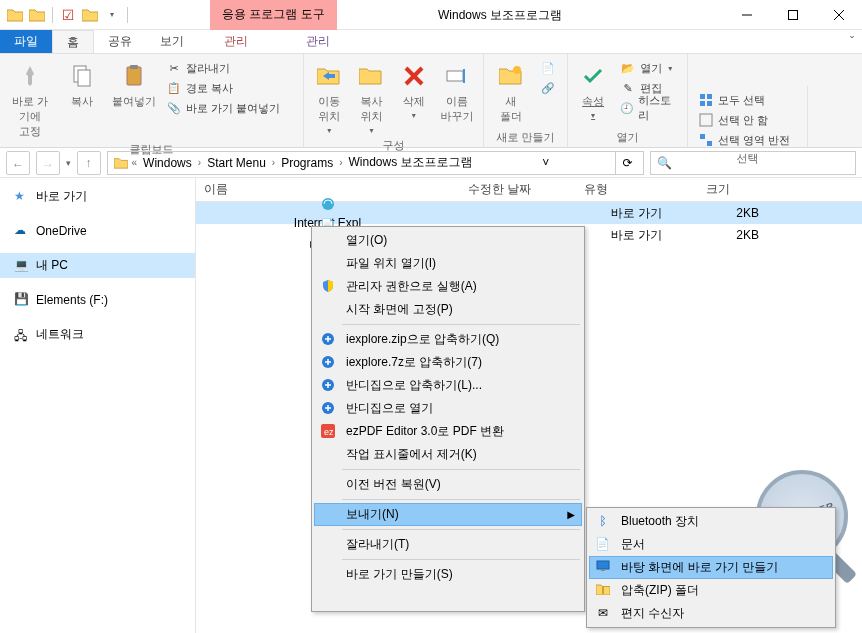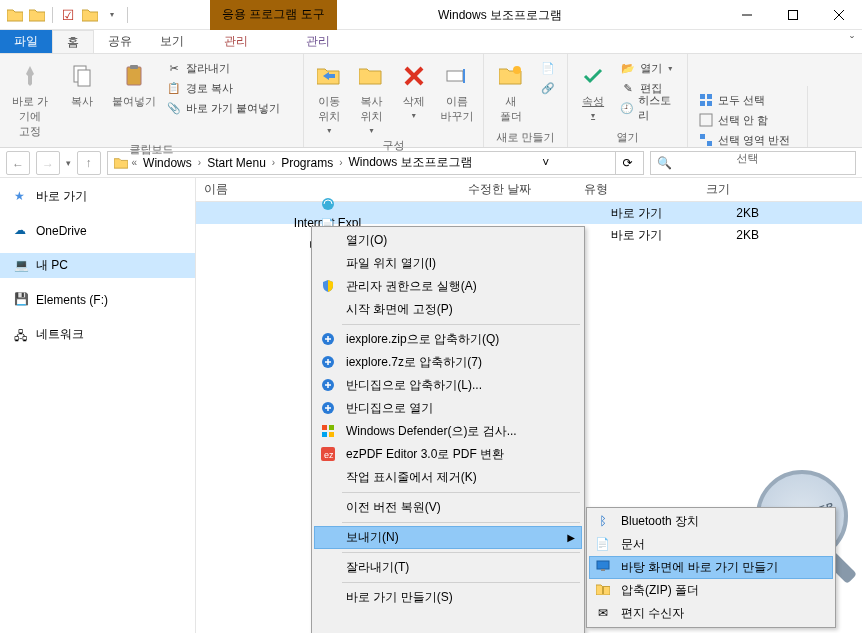--- a/index.html
+++ b/index.html
@@ -7,21 +7,21 @@
 
 
 .titlebar { height: 30px; display: flex; align-items: center; background: #fff; border-bottom: 1px solid #e5e5e5; position: relative; }
 .qat { display: flex; align-items: center; gap: 4px; padding: 0 6px; }
 .qat-icon { width: 18px; height: 18px; display: flex; align-items: center; justify-content: center; }
 .folder-icon-svg { width: 16px; height: 14px; }
 .qat-div { width: 1px; height: 16px; background: #ccc; margin: 0 2px; }
 .tool-tabs { display: flex; height: 30px; position: absolute; left: 210px; }
 .tool-tab { padding: 0 12px; display: flex; align-items: center; font-size: 12px; }
 .tool-tab.pink { background: #f2b0a4; }
-.tool-tab.purple { background: #a16207; }
+.tool-tab.purple { background: #fca5a5; }
 .title-text { position: absolute; left: 438px; top: 7px; font-size: 12px; }
 .window-controls { position: absolute; right: 0; top: 0; display: flex; }
 .wc-btn { width: 46px; height: 30px; display: flex; align-items: center; justify-content: center; }
 
 
 .ribbon-tabs { height: 24px; display: flex; align-items: stretch; background: #fff; border-bottom: 1px solid #e1e1e1; }
 .rtab { padding: 1px 14px; display: flex; align-items: center; font-size: 12px; color: #444; }
 .rtab.file { background: #1976d2; color: #fff; }
 .rtab.active { background: #f5f5f5; border: 1px solid #e1e1e1; border-bottom: none; }
 .rtab.pink-t { color: #a94442; }
@@ -489,31 +489,20 @@
         <svg width="14" height="14">
           <circle cx="7" cy="7" r="6" fill="#2a7bd6"></circle>
           <path d="M4 7h6M7 4v6" stroke="#fff" stroke-width="1.5"></path>
         </svg>
       </span>
       <span>반디집으로 열기</span>
     </div>
   <div class="ctx-item">
       <span class="ci-icon">
         <svg width="14" height="14">
-          <rect x="1" y="1" width="5" height="5" fill="#f25022"></rect>
-          <rect x="8" y="1" width="5" height="5" fill="#7fba00"></rect>
-          <rect x="1" y="8" width="5" height="5" fill="#00a4ef"></rect>
-          <rect x="8" y="8" width="5" height="5" fill="#ffb900"></rect>
-        </svg>
-      </span>
-      <span>Windows Defender(으)로 검사...</span>
-    </div>
-  <div class="ctx-item">
-      <span class="ci-icon">
-        <svg width="14" height="14">
           <rect width="14" height="14" rx="2" fill="#e74c3c"></rect>
           <text x="3" y="11" fill="#fff" font-size="9">ez</text>
         </svg>
       </span>
       <span>ezPDF Editor 3.0로 PDF 변환</span>
     </div>
   <div class="ctx-item">
       <span class="ci-icon"></span>
       <span>작업 표시줄에서 제거(K)</span>
     </div>

